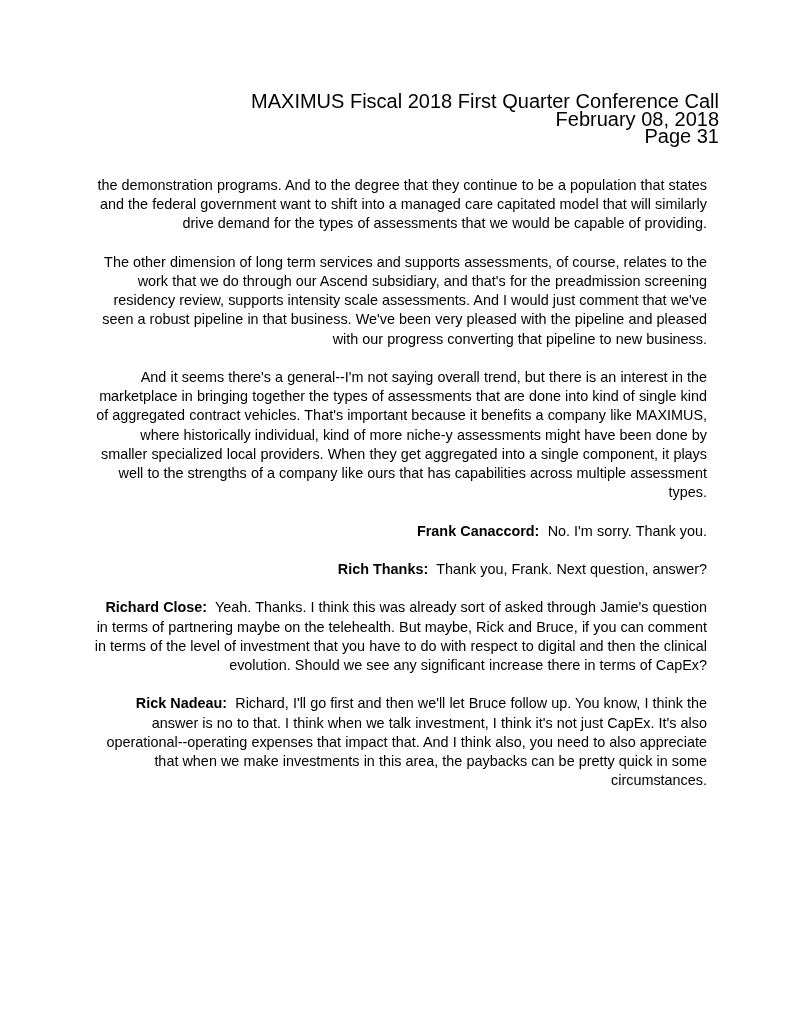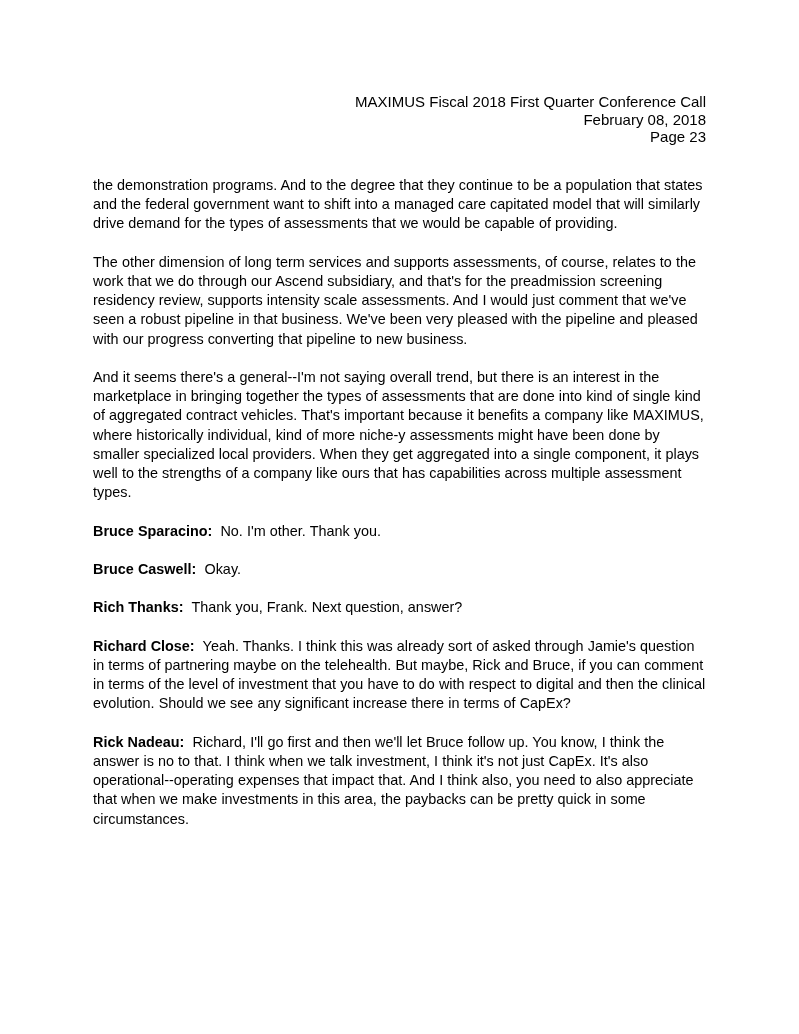--- a/index.html
+++ b/index.html
@@ -14,67 +14,66 @@
     height: 1034px;
     background: #ffffff;
     overflow: hidden;
     font-family: "Liberation Sans", sans-serif;
     color: #000000;
     -webkit-font-smoothing: antialiased;
   }
   .header {
     position: absolute;
     top: 93px;
-    left: 93px;
+    left: 106px;
     width: 613px;
     text-align: right;
-    font-size: 15px;
+    font-size: 20px;
     line-height: 17.6px;
     color: #000;
   }
   .header-line {
     display: block;
     white-space: nowrap;
   }
   .body {
     position: absolute;
     top: 176px;
     left: 93px;
     width: 614px;
   }
   .para {
     font-size: 14.4px;
     line-height: 19.2px;
-    text-align: left;
+    text-align: right;
     margin: 0 0 19.2px 0;
     color: #000;
     word-spacing: 0.1px;
   }
   .speaker {
     font-weight: bold;
   }
   .gap {
     white-space: pre;
   }
 </style>
 </head>
 <body>
 
 <div class="page">
 
   <div class="header">
     <span class="header-line">MAXIMUS Fiscal 2018 First Quarter Conference Call</span>
     <span class="header-line">February 08, 2018</span>
-    <span class="header-line">Page 23</span>
+    <span class="header-line">Page 31</span>
   </div>
 
   <div class="body">
       <div class="para"><span>the demonstration programs. And to the degree that they continue to be a population that states and the federal government want to shift into a managed care capitated model that will similarly drive demand for the types of assessments that we would be capable of providing.</span></div>
       <div class="para"><span>The other dimension of long term services and supports assessments, of course, relates to the work that we do through our Ascend subsidiary, and that's for the preadmission screening residency review, supports intensity scale assessments. And I would just comment that we've seen a robust pipeline in that business. We've been very pleased with the pipeline and pleased with our progress converting that pipeline to new business.</span></div>
       <div class="para"><span>And it seems there's a general--I'm not saying overall trend, but there is an interest in the marketplace in bringing together the types of assessments that are done into kind of single kind of aggregated contract vehicles. That's important because it benefits a company like MAXIMUS, where historically individual, kind of more niche-y assessments might have been done by smaller specialized local providers. When they get aggregated into a single component, it plays well to the strengths of a company like ours that has capabilities across multiple assessment types.</span></div>
-      <div class="para"><span class="speaker">Bruce Sparacino:</span><span class="gap">  </span><span>No. I'm other. Thank you.</span></div>
-      <div class="para"><span class="speaker">Bruce Caswell:</span><span class="gap">  </span><span>Okay.</span></div>
+      <div class="para"><span class="speaker">Frank Canaccord:</span><span class="gap">  </span><span>No. I'm sorry. Thank you.</span></div>
       <div class="para"><span class="speaker">Rich Thanks:</span><span class="gap">  </span><span>Thank you, Frank. Next question, answer?</span></div>
       <div class="para"><span class="speaker">Richard Close:</span><span class="gap">  </span><span>Yeah. Thanks. I think this was already sort of asked through Jamie's question in terms of partnering maybe on the telehealth. But maybe, Rick and Bruce, if you can comment in terms of the level of investment that you have to do with respect to digital and then the clinical evolution. Should we see any significant increase there in terms of CapEx?</span></div>
       <div class="para"><span class="speaker">Rick Nadeau:</span><span class="gap">  </span><span>Richard, I'll go first and then we'll let Bruce follow up. You know, I think the answer is no to that. I think when we talk investment, I think it's not just CapEx. It's also operational--operating expenses that impact that. And I think also, you need to also appreciate that when we make investments in this area, the paybacks can be pretty quick in some circumstances.</span></div>
     </div>
 
 </div>
 
 </body></html>

